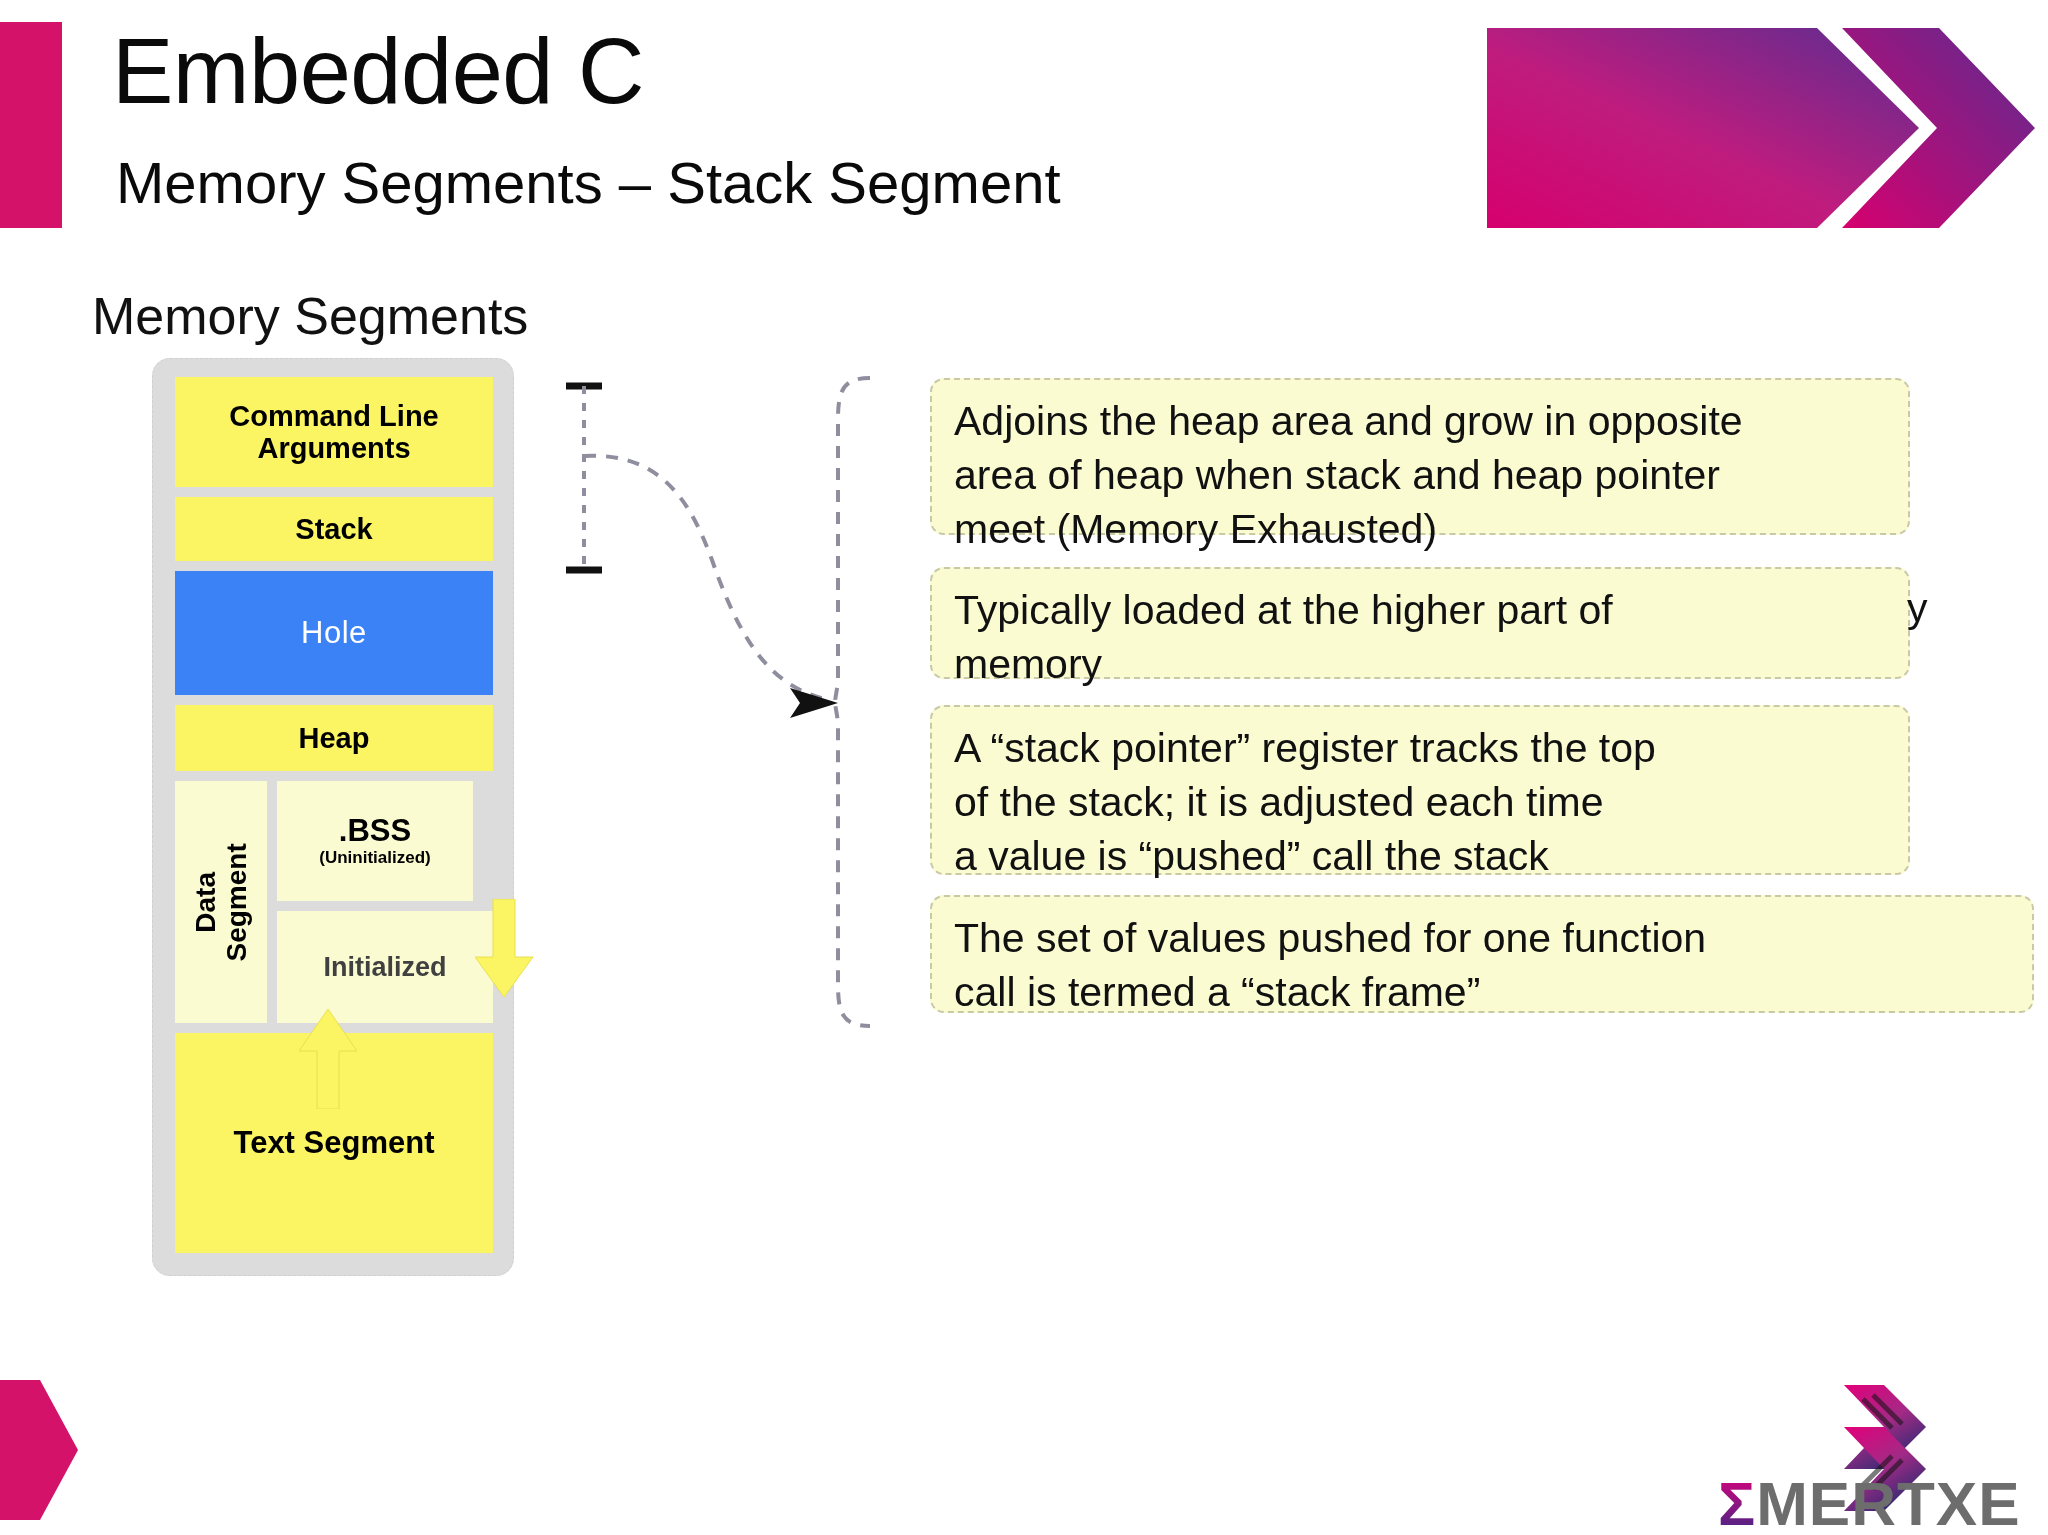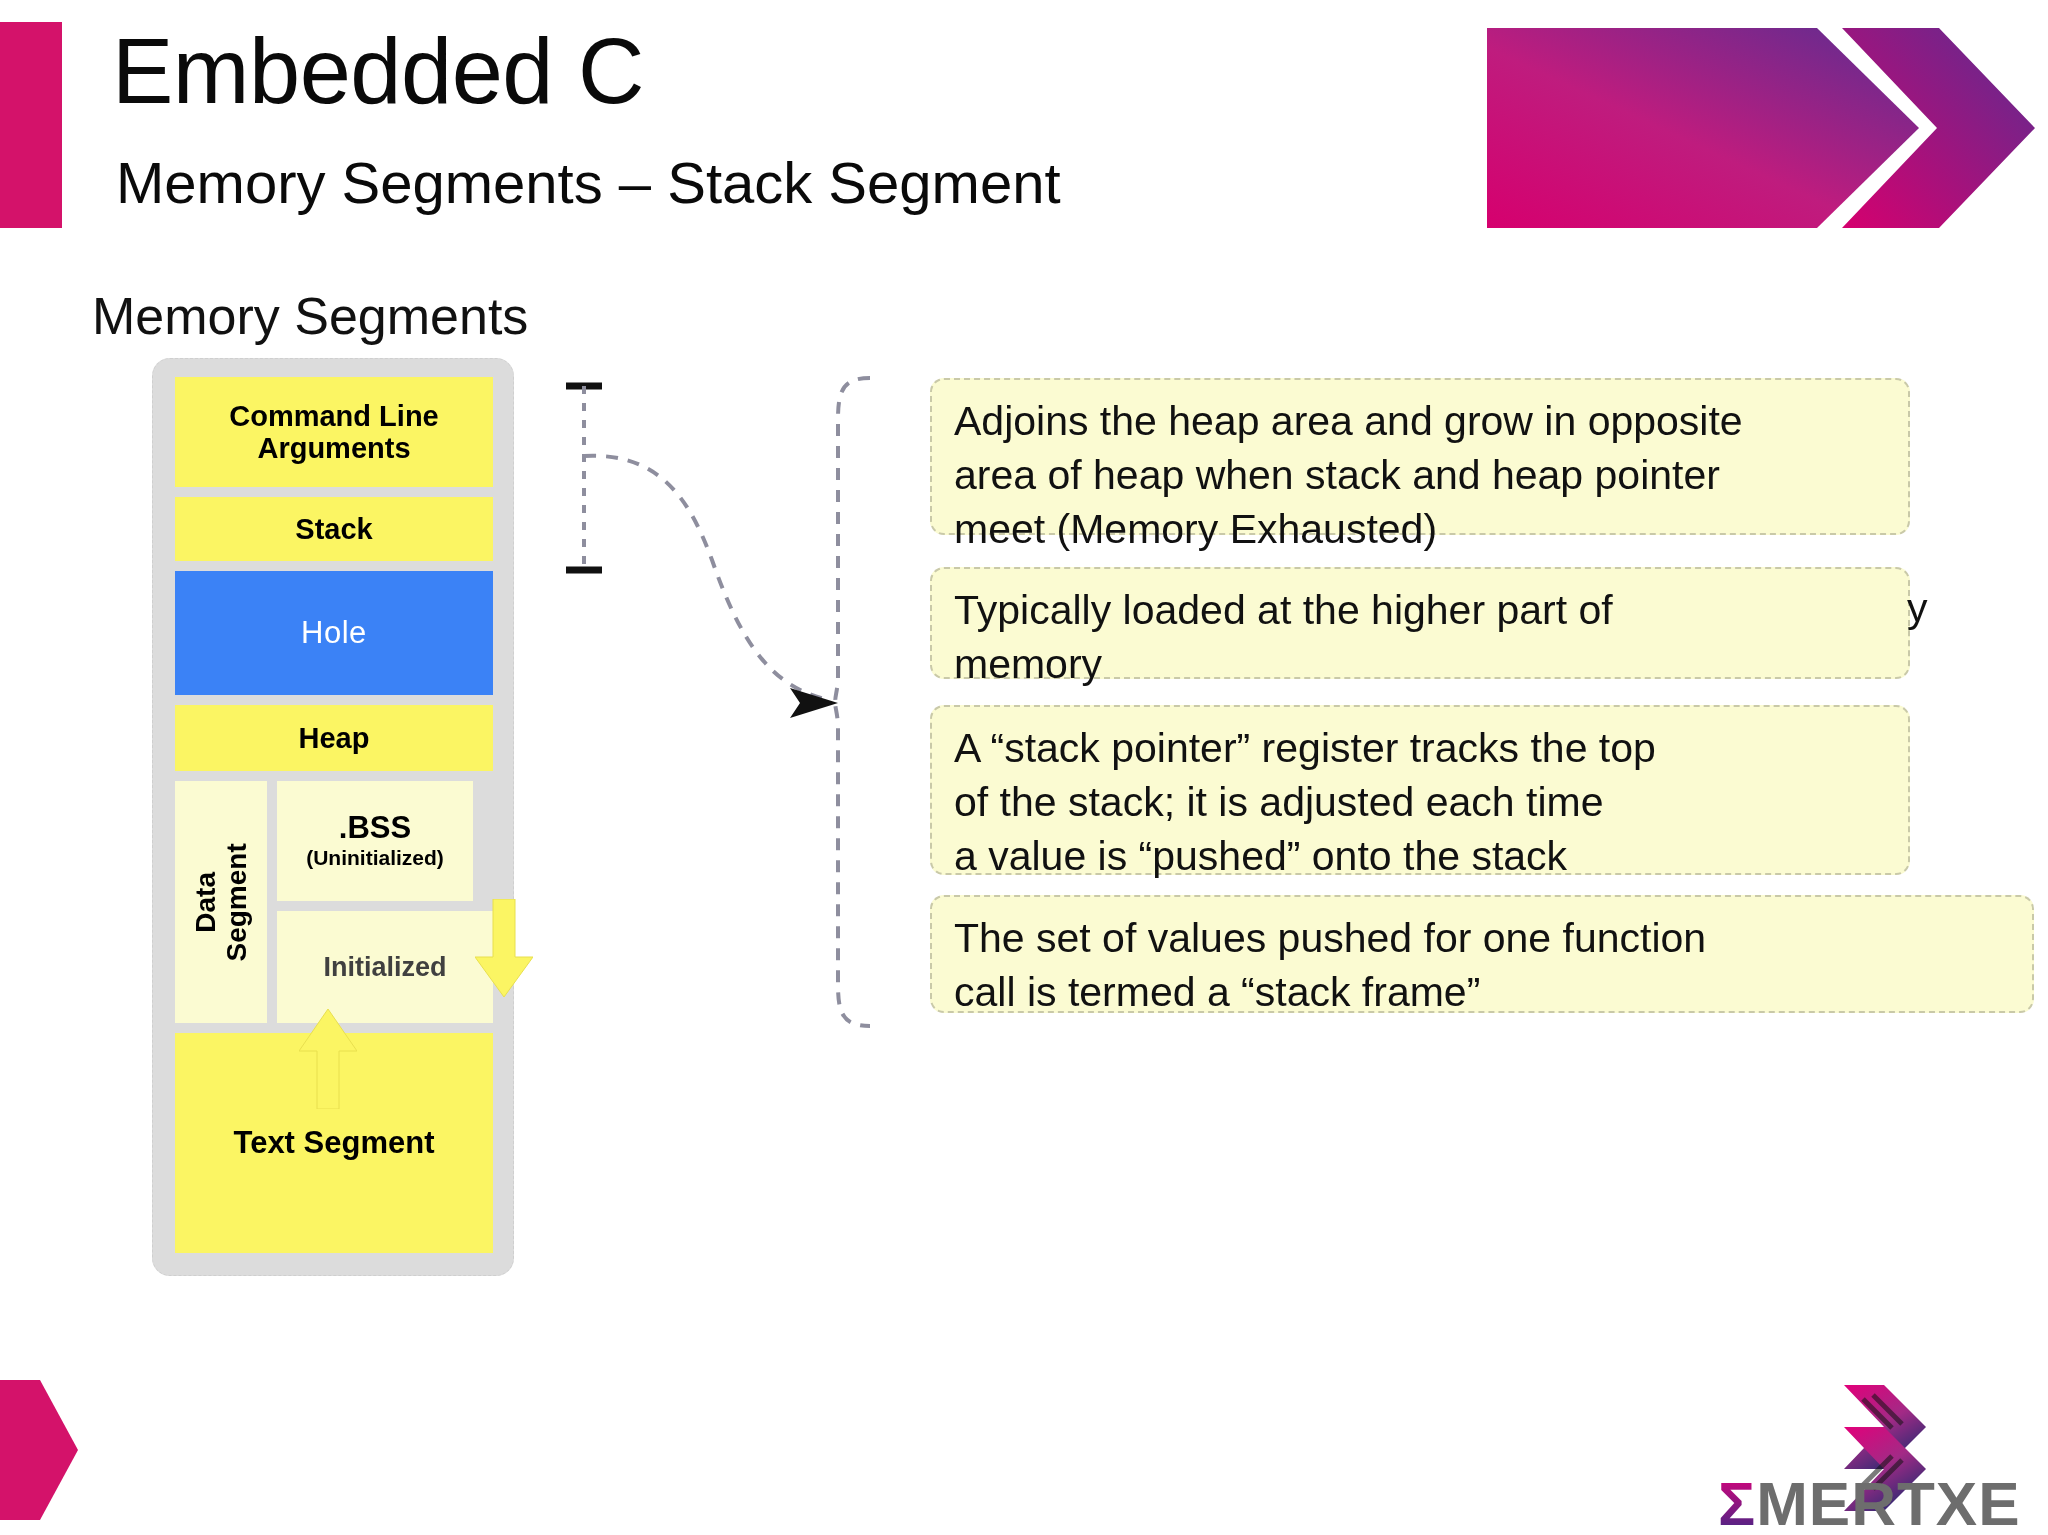--- a/index.html
+++ b/index.html
@@ -69,21 +69,21 @@
     transform:rotate(-90deg);white-space:nowrap;
     font-size:28px;font-weight:bold;color:#000;line-height:1.12;
     text-align:center;display:block;
   }
   #blk-bss{
     position:absolute;left:102px;top:0;width:196px;height:120px;
     background:#fbfbd2;display:flex;flex-direction:column;
     align-items:center;justify-content:center;color:#000;
   }
   #blk-bss .bss-main{font-size:31px;font-weight:bold;line-height:1.1;}
-  #blk-bss .bss-sub{font-size:21px;font-weight:bold;line-height:1.2;}
+  #blk-bss .bss-sub{font-size:17px;font-weight:bold;line-height:1.2;}
   #blk-init{
     position:absolute;left:102px;top:130px;width:216px;height:112px;
     background:#fbfbd2;display:flex;align-items:center;justify-content:center;
     font-size:27px;font-weight:bold;color:#404040;
   }
   
   #arrow-stack-down{position:absolute;left:322px;top:540px;width:58px;height:98px;}
   #arrow-heap-up{position:absolute;left:146px;top:650px;width:58px;height:100px;}
   
   #connector-layer{position:absolute;left:0;top:0;width:2048px;height:1535px;pointer-events:none;}
@@ -205,21 +205,21 @@
 </div>
 
 <div id="callout-1" class="callout">Adjoins the heap area and grow in opposite
 area of heap when stack and heap pointer
 meet  (Memory Exhausted)</div>
 <div id="callout-2" class="callout">Typically loaded at the higher part of
 memory</div>
 <div id="callout-2-overflow">y</div>
 <div id="callout-3" class="callout">A “stack pointer” register tracks the top
 of the stack; it is adjusted each time
-a value is “pushed” onto the stack</div>
+a value is “pushed” call the stack</div>
 <div id="callout-4" class="callout">The set of values pushed for one function
 call is termed a “stack frame”</div>
 
 <div id="footer-accent-shape">
   <svg width="78" height="140" viewBox="0 0 78 140" xmlns="http://www.w3.org/2000/svg">
     <polygon points="0,0 40,0 78,70 40,140 0,140" fill="#d4126a"></polygon>
   </svg>
 </div>
 
 <div id="brand-logo">

